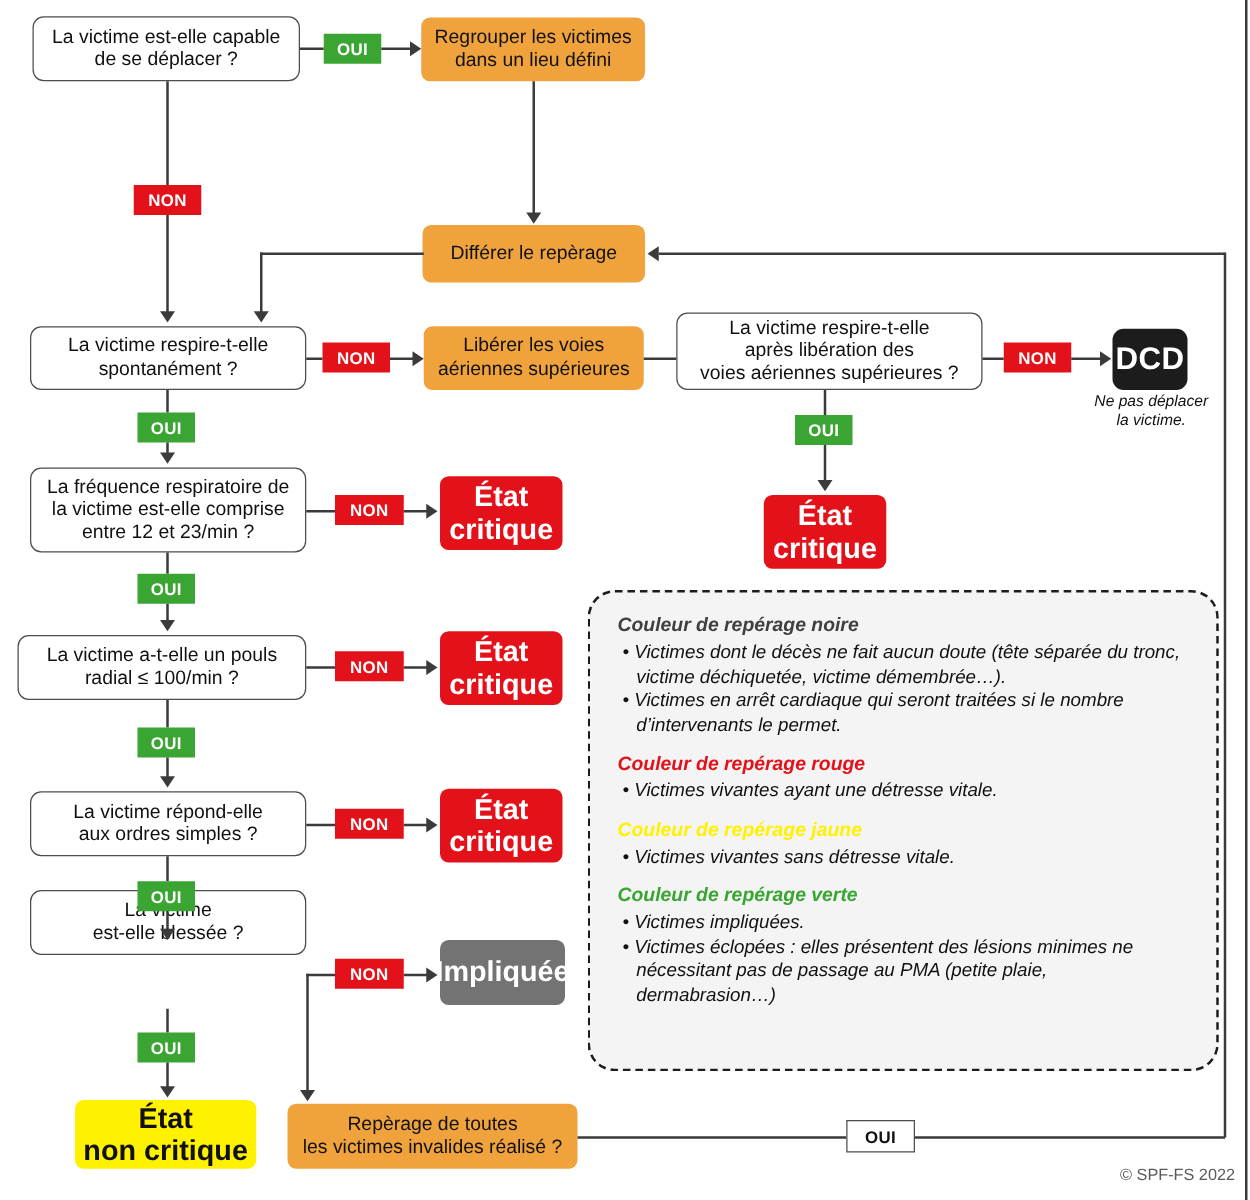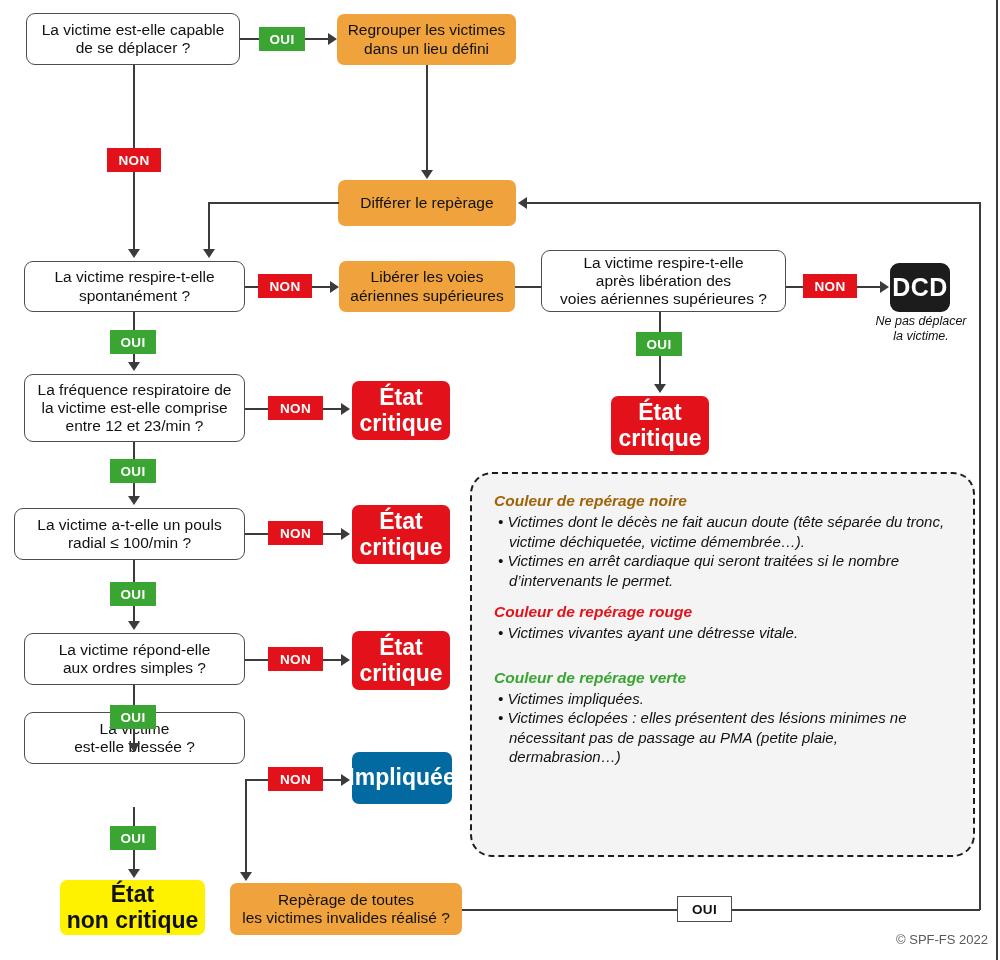--- a/index.html
+++ b/index.html
@@ -11,21 +11,21 @@
         justify-content:center;text-align:center;line-height:1.18;}
 
   .qbox{background:#ffffff;border:1.6px solid #4d4d4d;border-radius:9px;
         font-size:15.5px;color:#111111;padding:21px 6px;}
 
   .orange{background:#f0a33c;border-radius:7px;font-size:15.5px;color:#111111;padding:3px 6px;}
 
   .red-term{background:#e3121a;border-radius:7px;color:#ffffff;font-weight:bold;
             font-size:23px;padding:2px 6px;line-height:1.12;}
 
-  .green-term{background:#0369a1;border-radius:7px;color:#ffffff;font-weight:bold;
+  .green-term{background:#737373;border-radius:7px;color:#ffffff;font-weight:bold;
             font-size:23px;padding:2px 6px;line-height:1.12;}
 
   .yellow-term{background:#fff200;border-radius:7px;color:#111111;font-weight:bold;
             font-size:23px;padding:2px 6px;line-height:1.12;}
 
   .dcd{background:#1c1c1c;border-radius:9px;color:#ffffff;font-weight:bold;
        font-size:25px;letter-spacing:.4px;}
 
   .dcd-cap{position:absolute;text-align:center;font-style:italic;font-size:12.5px;
            color:#111111;line-height:1.2;}
@@ -47,21 +47,21 @@
   .arrow.right{border-top:6px solid transparent;border-bottom:6px solid transparent;
                border-left:9px solid #3b3b3b;}
   .arrow.left{border-top:6px solid transparent;border-bottom:6px solid transparent;
               border-right:9px solid #3b3b3b;}
 
   
   #legend{position:absolute;left:470px;top:472px;width:505px;height:385px;
           box-sizing:border-box;background:#f4f4f4;border:2.4px dashed #1c1c1c;
           border-radius:22px;padding:18px 20px 10px 22px;}
   .lg-h{font-style:italic;font-weight:bold;font-size:15.5px;margin:0 0 2px 0;}
-  .lg-h.black{color:#a16207;}
+  .lg-h.black{color:#404040;}
   .lg-h.red{color:#e3121a;}
   .lg-h.yellow{color:#fff200;}
   .lg-h.green{color:#3aa532;}
   .lg-li{font-style:italic;font-size:15px;color:#111111;line-height:1.30;
          margin:0 0 0 2px;padding-left:13px;text-indent:-11px;}
   .lg-gap{height:13px;}
 
   #copyright{position:absolute;right:12px;top:932px;font-size:13px;color:#5a5a5a;}
 
   
@@ -201,20 +201,24 @@
       <div class="lg-h black">Couleur de repérage noire</div>
       <div class="lg-li">• Victimes dont le décès ne fait aucun doute (tête séparée du tronc, victime déchiquetée, victime démembrée…).</div>
       <div class="lg-li">• Victimes en arrêt cardiaque qui seront traitées si le nombre d’intervenants le permet.</div>
     </div>
     <div class="lg-gap"></div>
     <div>
       <div class="lg-h red">Couleur de repérage rouge</div>
       <div class="lg-li">• Victimes vivantes ayant une détresse vitale.</div>
     </div>
     <div class="lg-gap"></div>
+    <div>
+      <div class="lg-h yellow">Couleur de repérage jaune</div>
+      <div class="lg-li">• Victimes vivantes sans détresse vitale.</div>
+    </div>
     <div class="lg-gap"></div>
     <div>
       <div class="lg-h green">Couleur de repérage verte</div>
       <div class="lg-li">• Victimes impliquées.</div>
       <div class="lg-li">• Victimes éclopées : elles présentent des lésions minimes ne nécessitant pas de passage au PMA (petite plaie, dermabrasion…)</div>
     </div>
   </div>
 
   <div id="copyright">© SPF-FS 2022</div>
 

